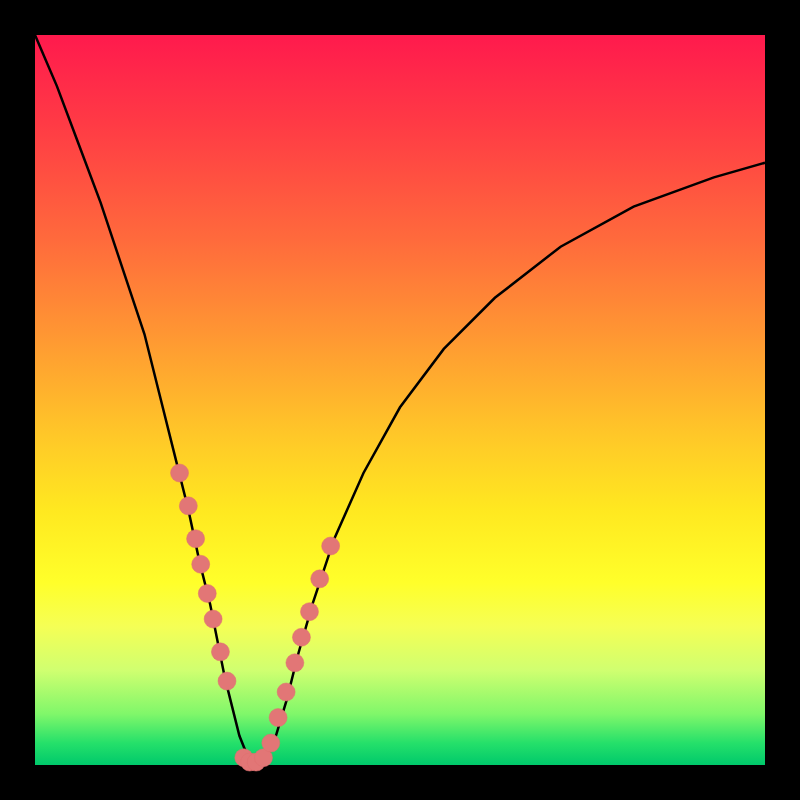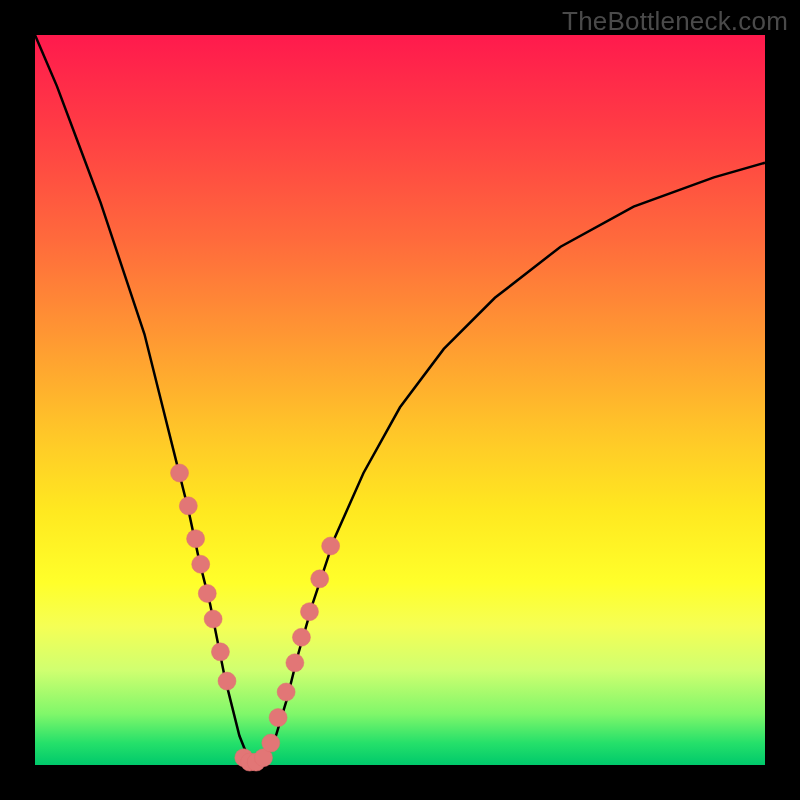--- a/index.html
+++ b/index.html
@@ -94,14 +94,13 @@
         <circle cx="243.09" cy="682.55" r="9"></circle>
         <circle cx="251.12" cy="657.00" r="9"></circle>
         <circle cx="259.88" cy="627.80" r="9"></circle>
         <circle cx="266.45" cy="602.25" r="9"></circle>
         <circle cx="274.48" cy="576.70" r="9"></circle>
         <circle cx="284.70" cy="543.85" r="9"></circle>
         <circle cx="295.65" cy="511.00" r="9"></circle>
       </g>
   </svg>
 
-  <div class="watermark">TheBottleneck.com</div>
 </div>
 
 </body></html>

